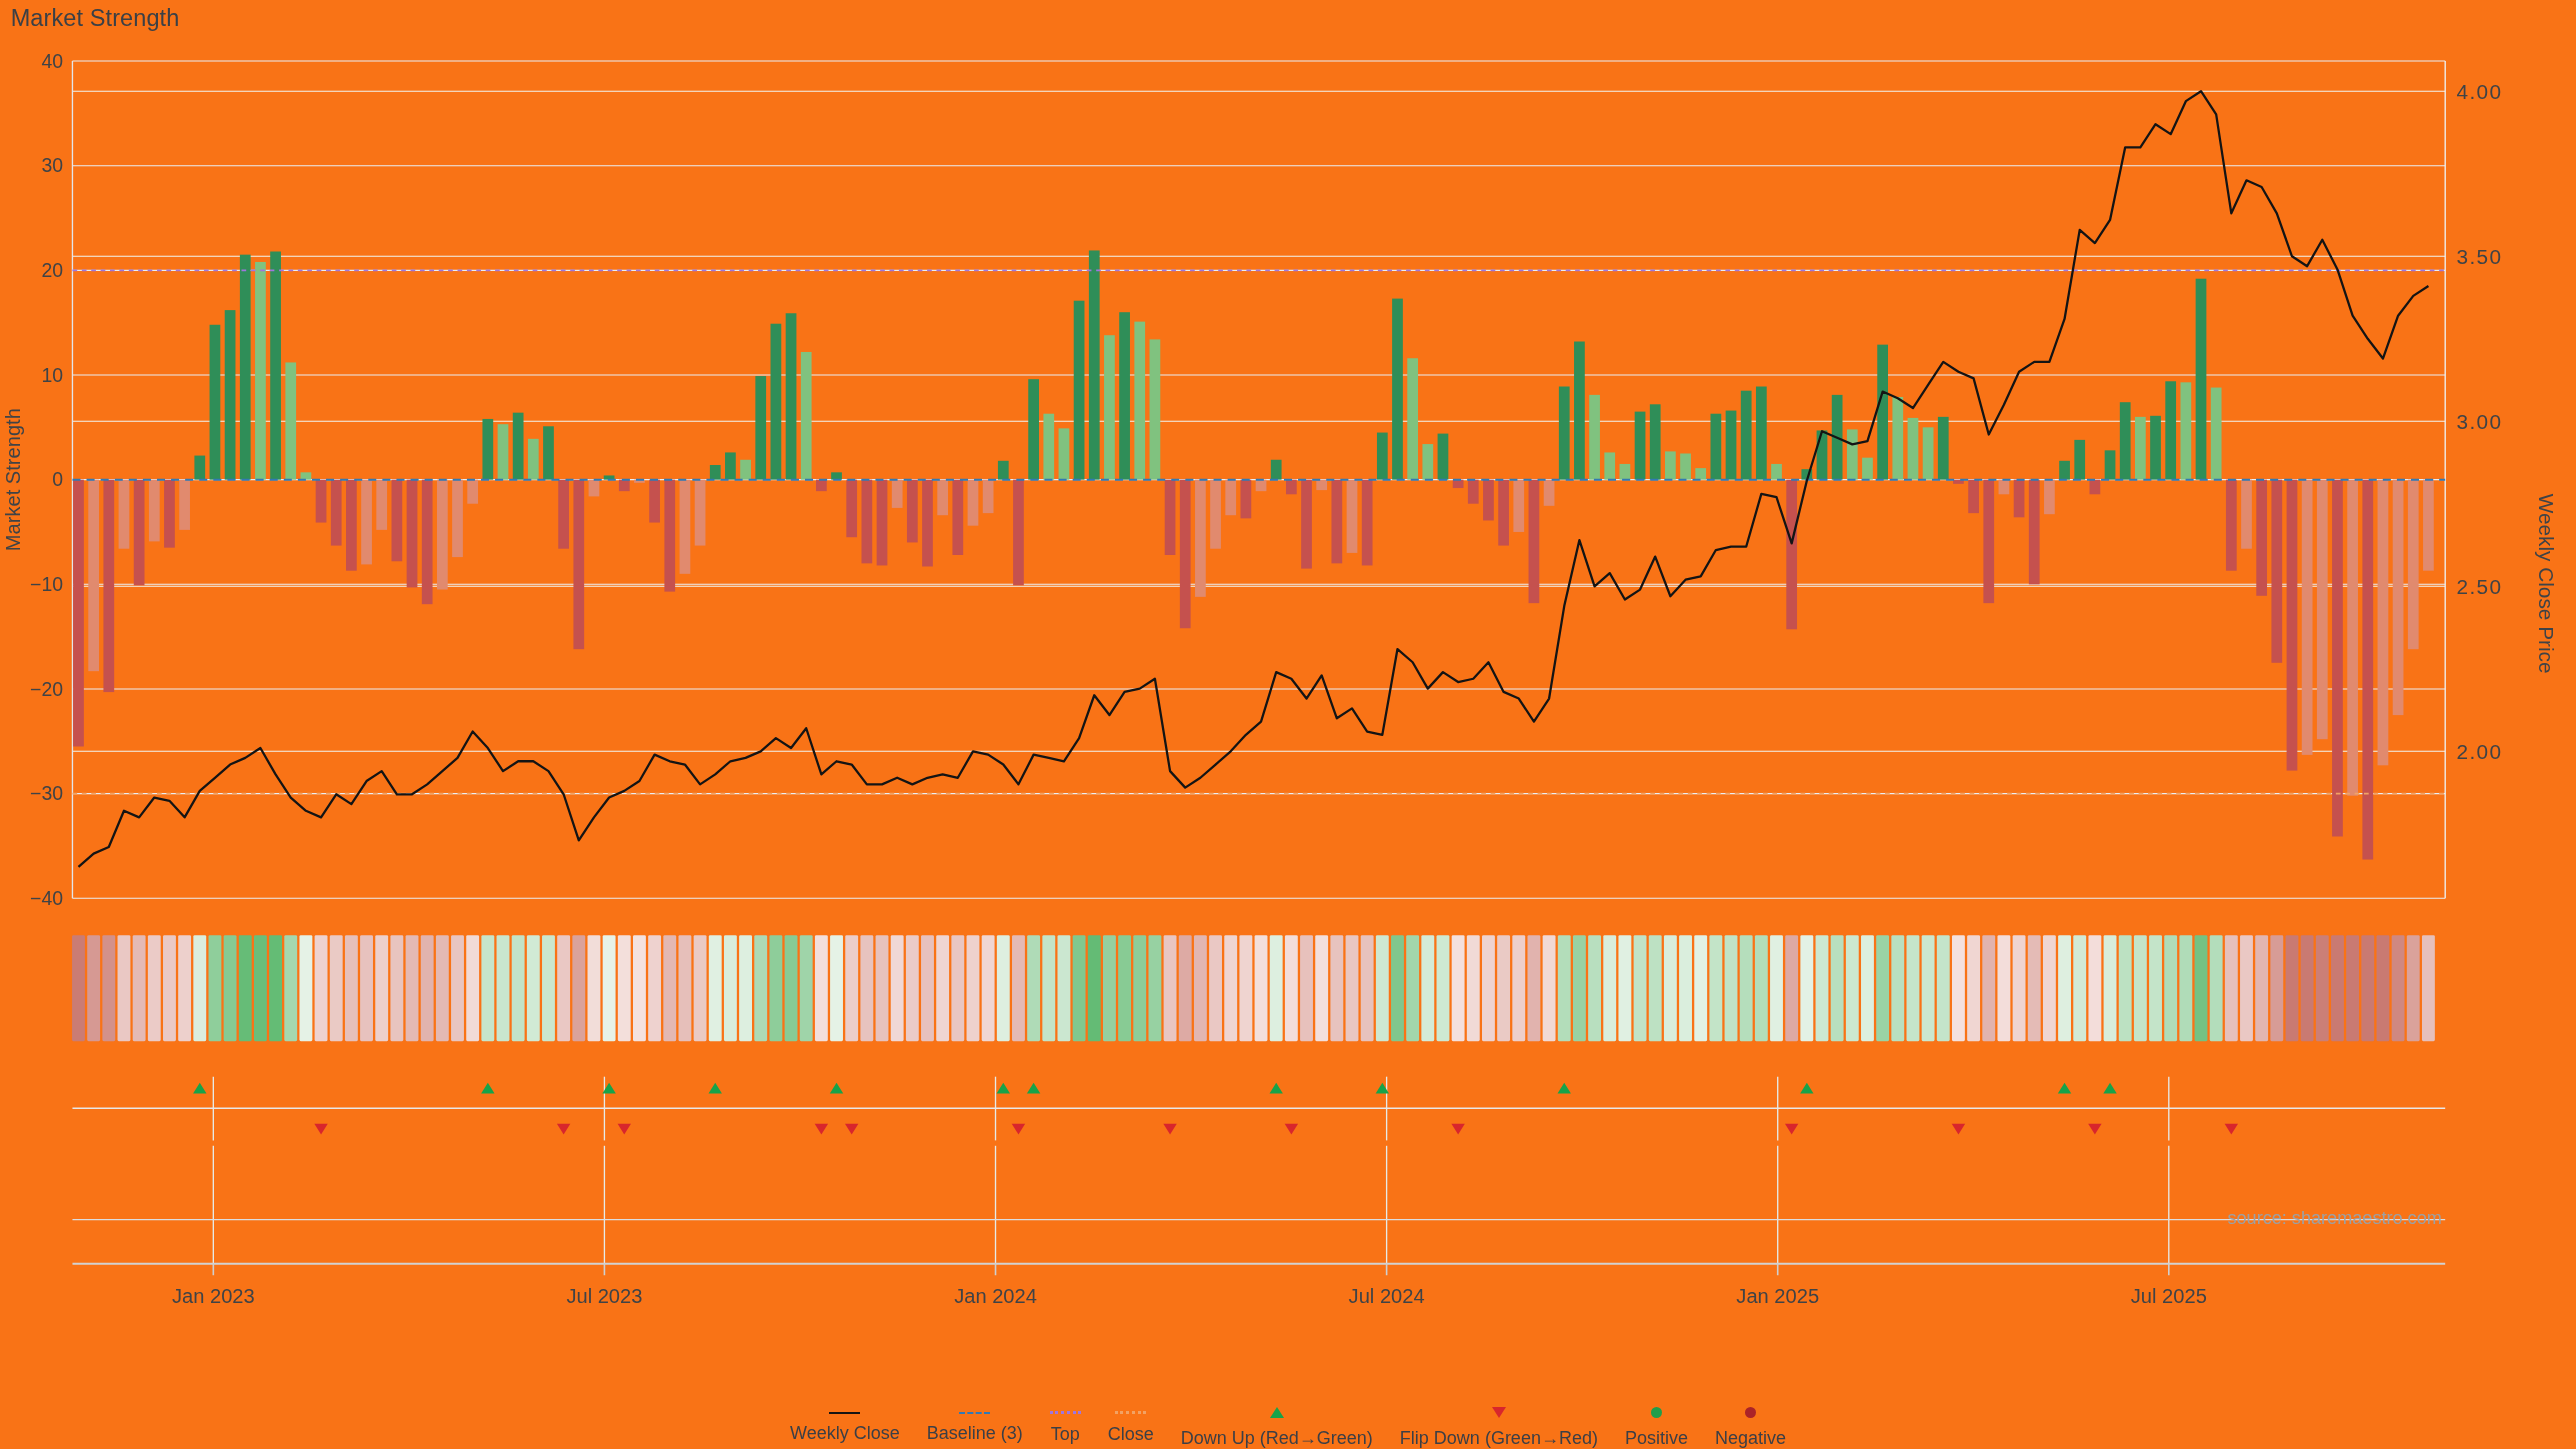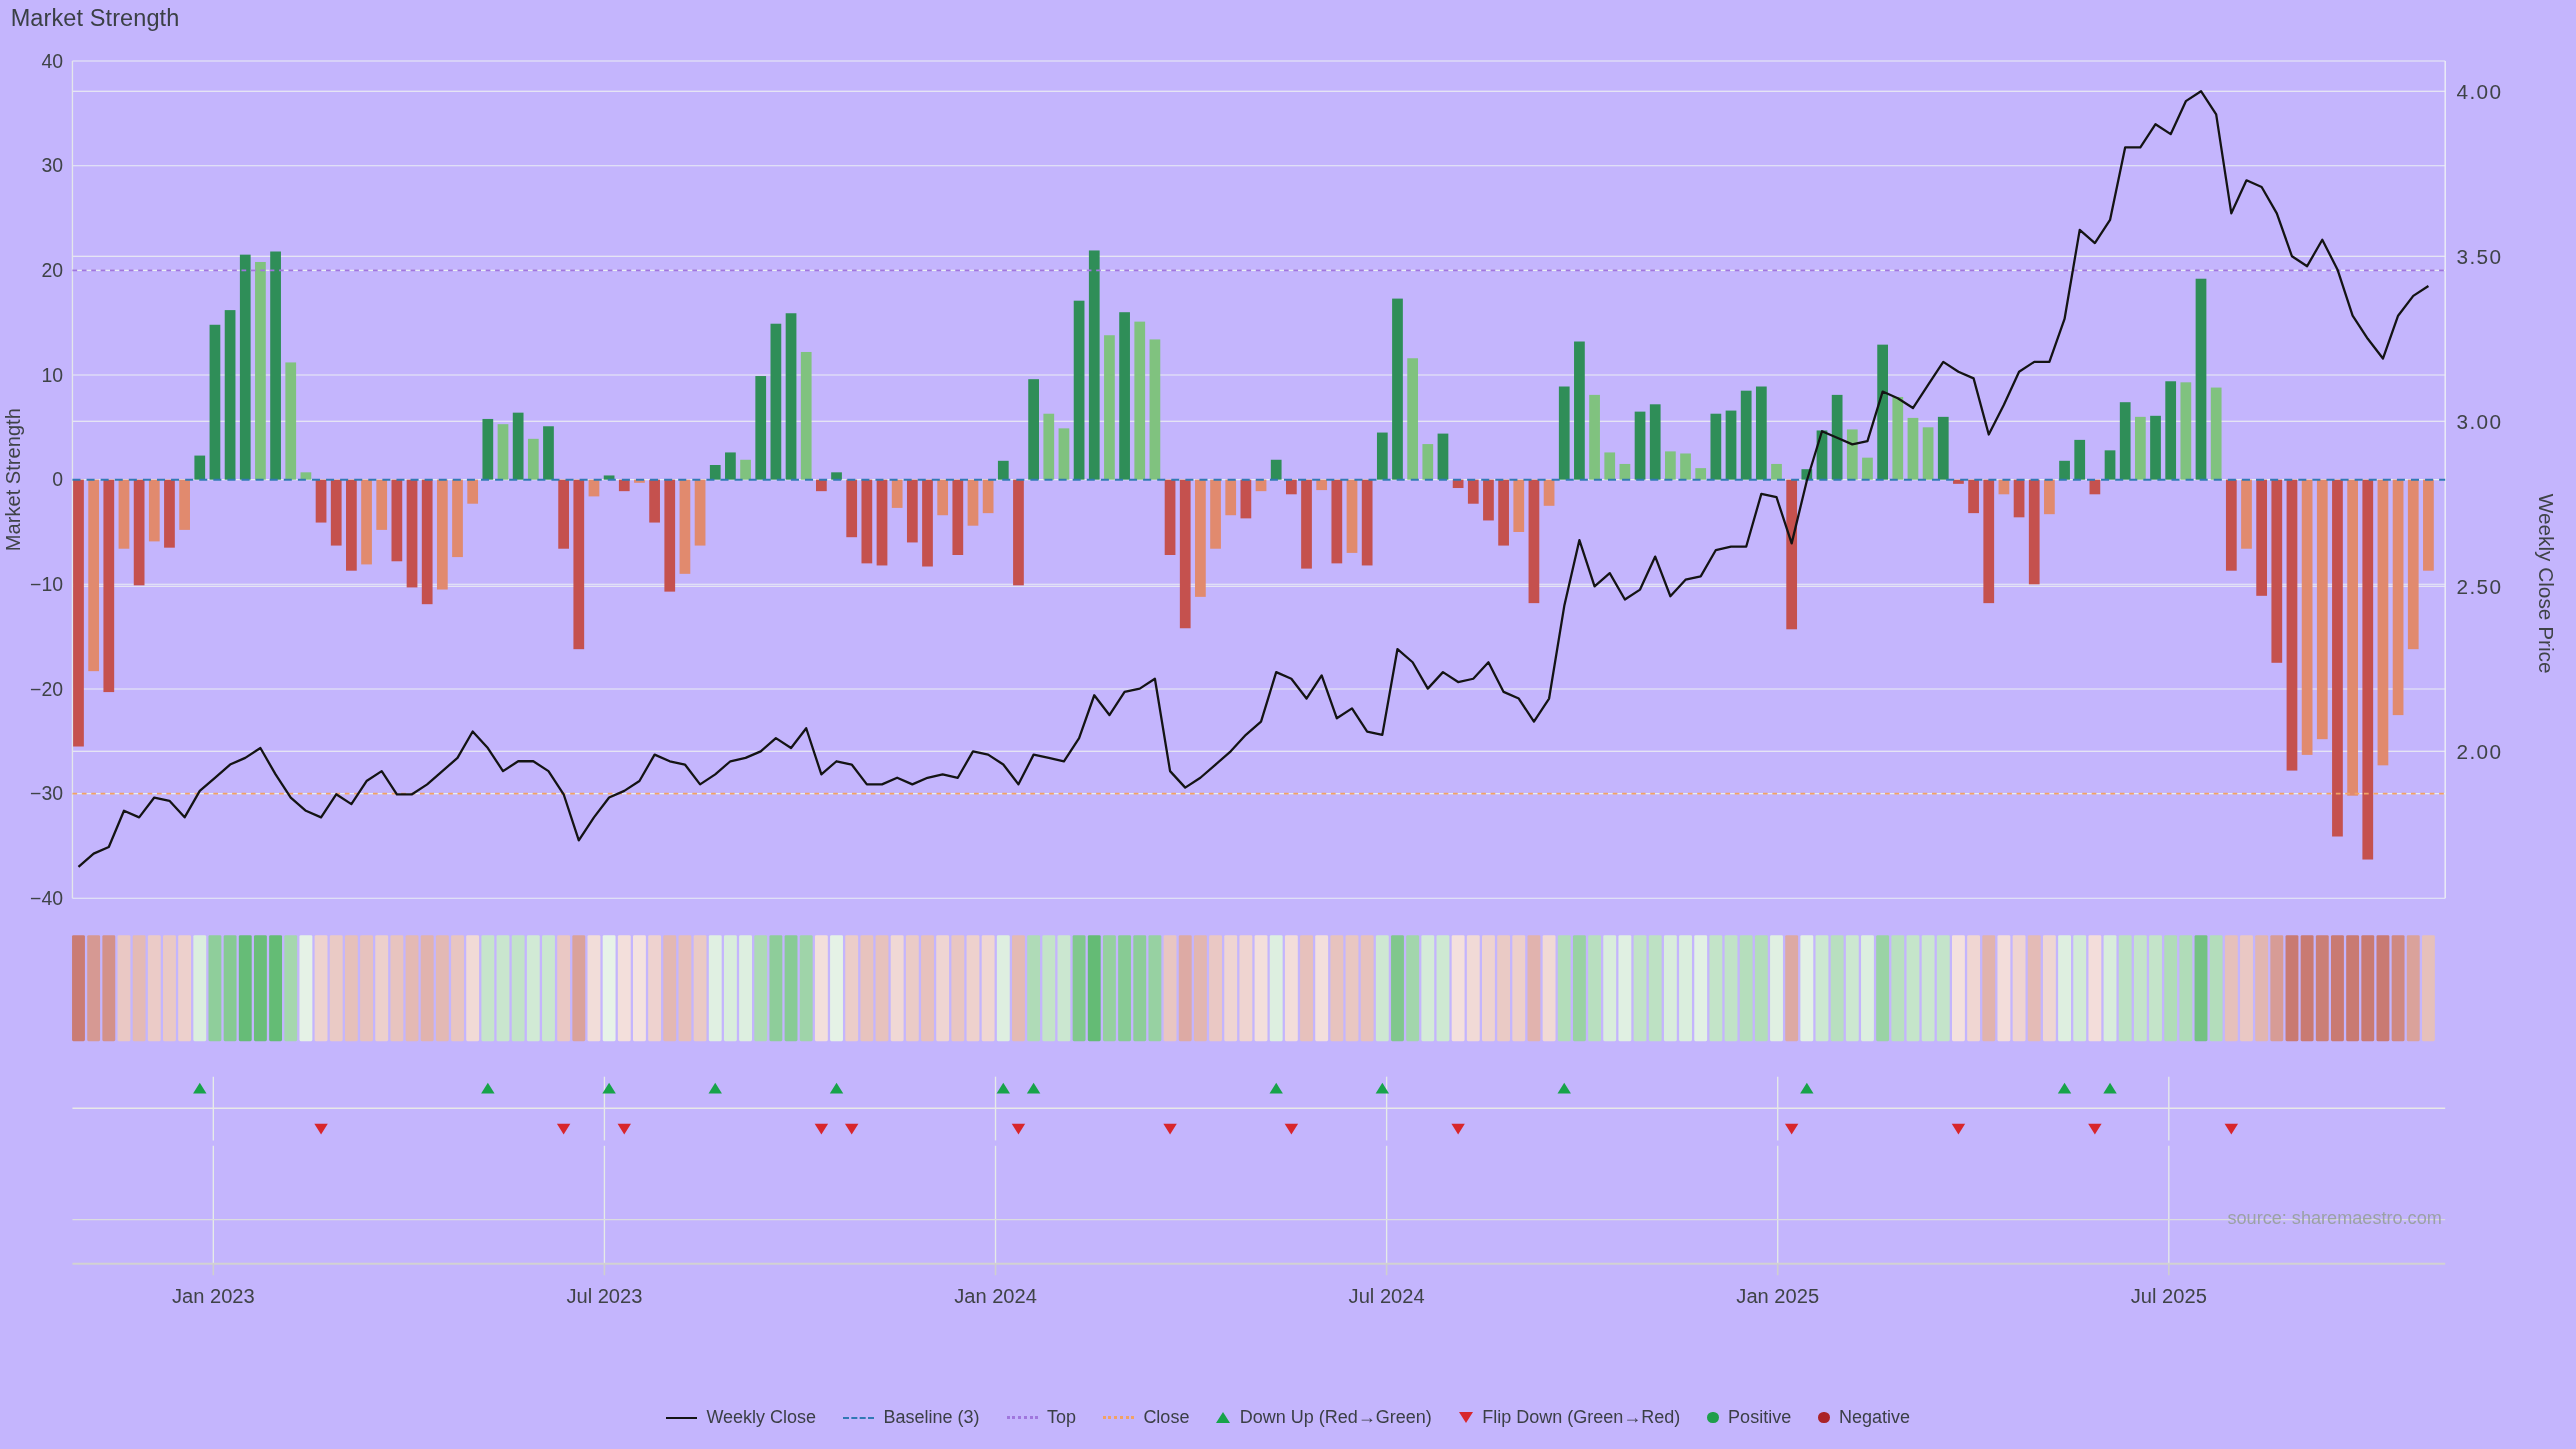--- a/index.html
+++ b/index.html
@@ -1,21 +1,21 @@
 <!DOCTYPE html>
 <html style="font-size:10.7px"><head>
 <meta charset="utf-8">
 <style>
   html,body{margin:0;padding:0;background:#ffffff;}
   body{width:2576px;height:1449px;overflow:hidden;font-family:"Liberation Sans",sans-serif;position:relative;}
-  #page{position:absolute;inset:0;background:#c4b5fd;}
+  #page{position:absolute;inset:0;background:#f97316;}
   #page-title{position:absolute;left:10.7px;top:5.4px;font-size:23.5px;font-weight:500;color:#3b4046;letter-spacing:0.1px;}
   #plot{position:absolute;left:0;top:0;}
   #legend{position:absolute;left:0;top:1407px;width:2576px;display:flex;justify-content:center;align-items:center;gap:27px;}
-  .lg-item{display:flex;align-items:center;gap:9.4px;cursor:pointer;}
+  .lg-item{display:flex;align-items:center;gap:9.4px;cursor:pointer;flex-direction:column;}
   .lg-label{font-size:18px;color:#3b3f46;}
   .sw{display:inline-block;}
   .sw-line{width:31px;height:0;border-top:2.7px solid #141414;}
   .sw-dash{width:31px;height:0;border-top:2.7px dashed #3179b5;}
   .sw-dot-purple{width:31px;height:0;border-top:3.4px dotted #a076dd;}
   .sw-dot-orange{width:31px;height:0;border-top:3.4px dotted #f2a264;}
   .sw-tri-up{width:0;height:0;border-left:7.4px solid transparent;border-right:7.4px solid transparent;border-bottom:11.4px solid #17a34a;}
   .sw-tri-down{width:0;height:0;border-left:7.4px solid transparent;border-right:7.4px solid transparent;border-top:11.4px solid #d8262c;}
   .sw-circ-pos{width:11.4px;height:11.4px;border-radius:50%;background:#1f9e4b;}
   .sw-circ-neg{width:11.4px;height:11.4px;border-radius:50%;background:#ab2328;}

